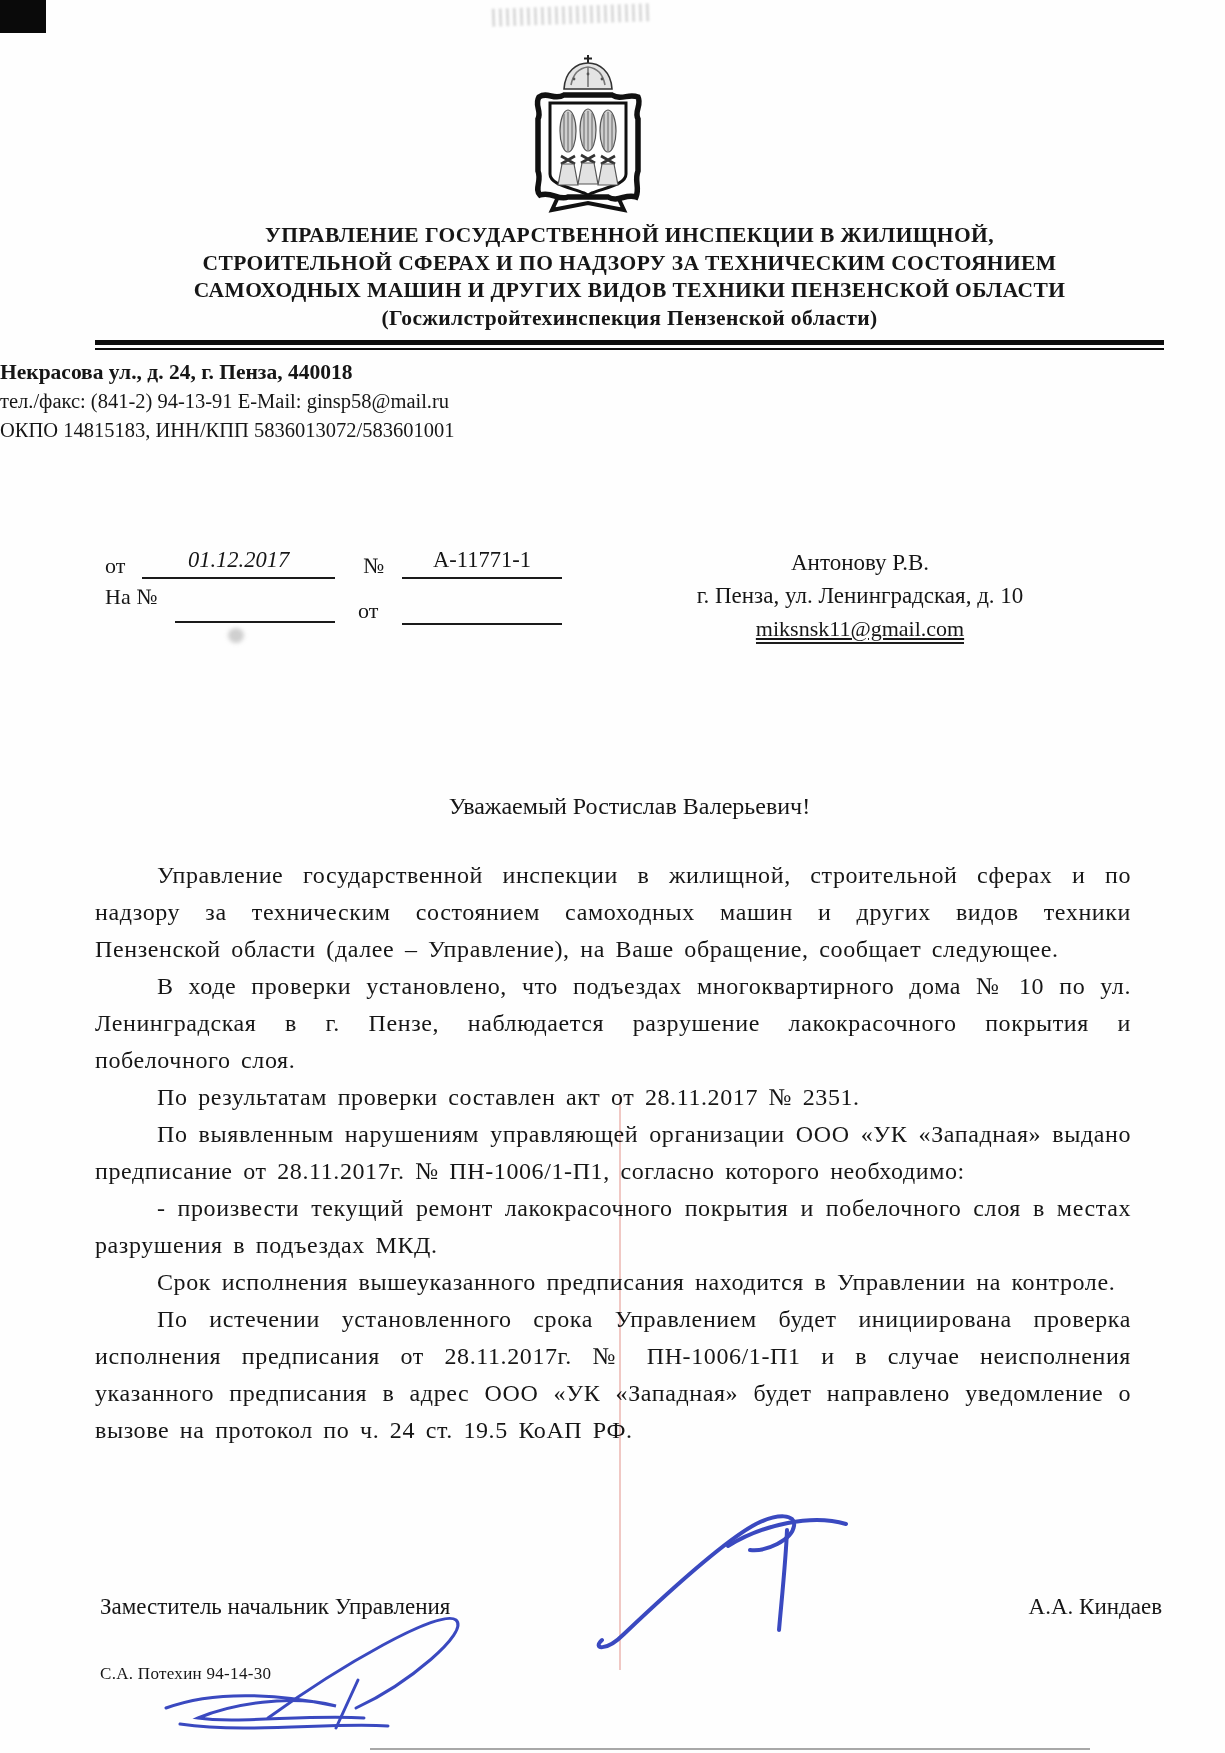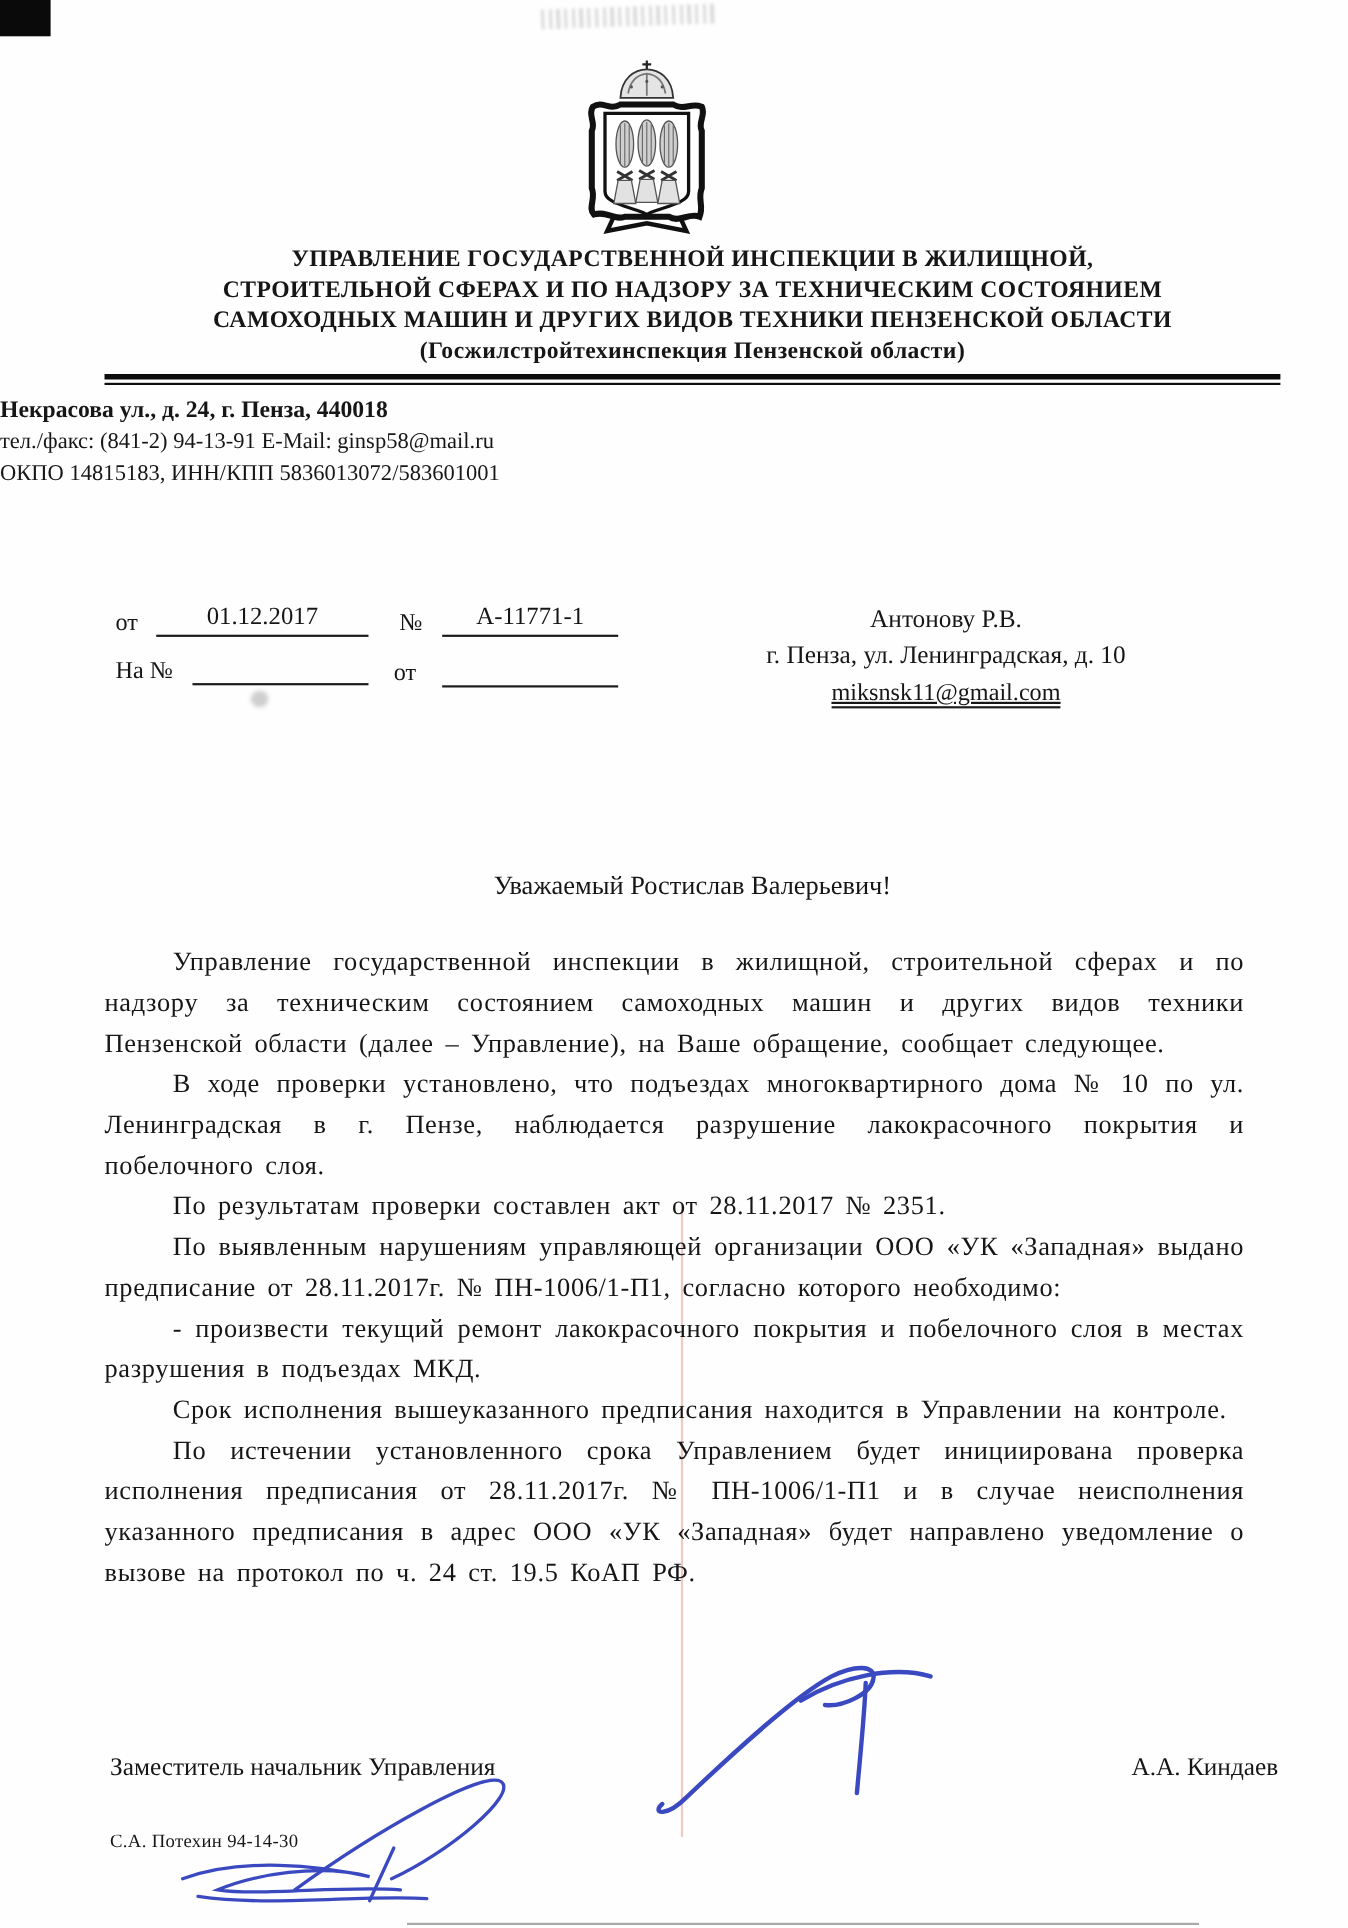--- a/index.html
+++ b/index.html
@@ -116,25 +116,25 @@
   <div class="rule"></div>
 
   <div class="contact">
     <div class="c1">Некрасова ул.,  д. 24, г. Пенза,  440018</div>
     <div class="c2">тел./факс: (841-2) 94-13-91 E-Mail: ginsp58@mail.ru</div>
     <div class="c3">ОКПО 14815183, ИНН/КПП 5836013072/583601001</div>
   </div>
 
   <div class="ref">
     <span class="lbl" style="left:10px;top:7px;">от</span>
-    <span class="uline" style="left:47px;top:1px;width:193px;">01.12.2017</span>
+    <span class="uline" style="left:47px;top:1px;width:193px;font-style:italic;">01.12.2017</span>
     <span class="lbl" style="left:268px;top:7px;">№</span>
     <span class="uline" style="left:307px;top:1px;width:160px;">А-11771-1</span>
 
-    <span class="lbl" style="left:10px;top:50px;">На №</span>
+    <span class="lbl" style="left:10px;top:38px;">На №</span>
     <span class="uline" style="left:80px;top:45px;width:160px;"></span>
     <span class="lbl" style="left:263px;top:52px;">от</span>
     <span class="uline" style="left:307px;top:47px;width:160px;"></span>
   </div>
 
   <div class="recipient">
     <div>Антонову Р.В.</div>
     <div>г. Пенза, ул. Ленинградская, д. 10</div>
     <div><span class="email">miksnsk11@gmail.com</span></div>
   </div>

